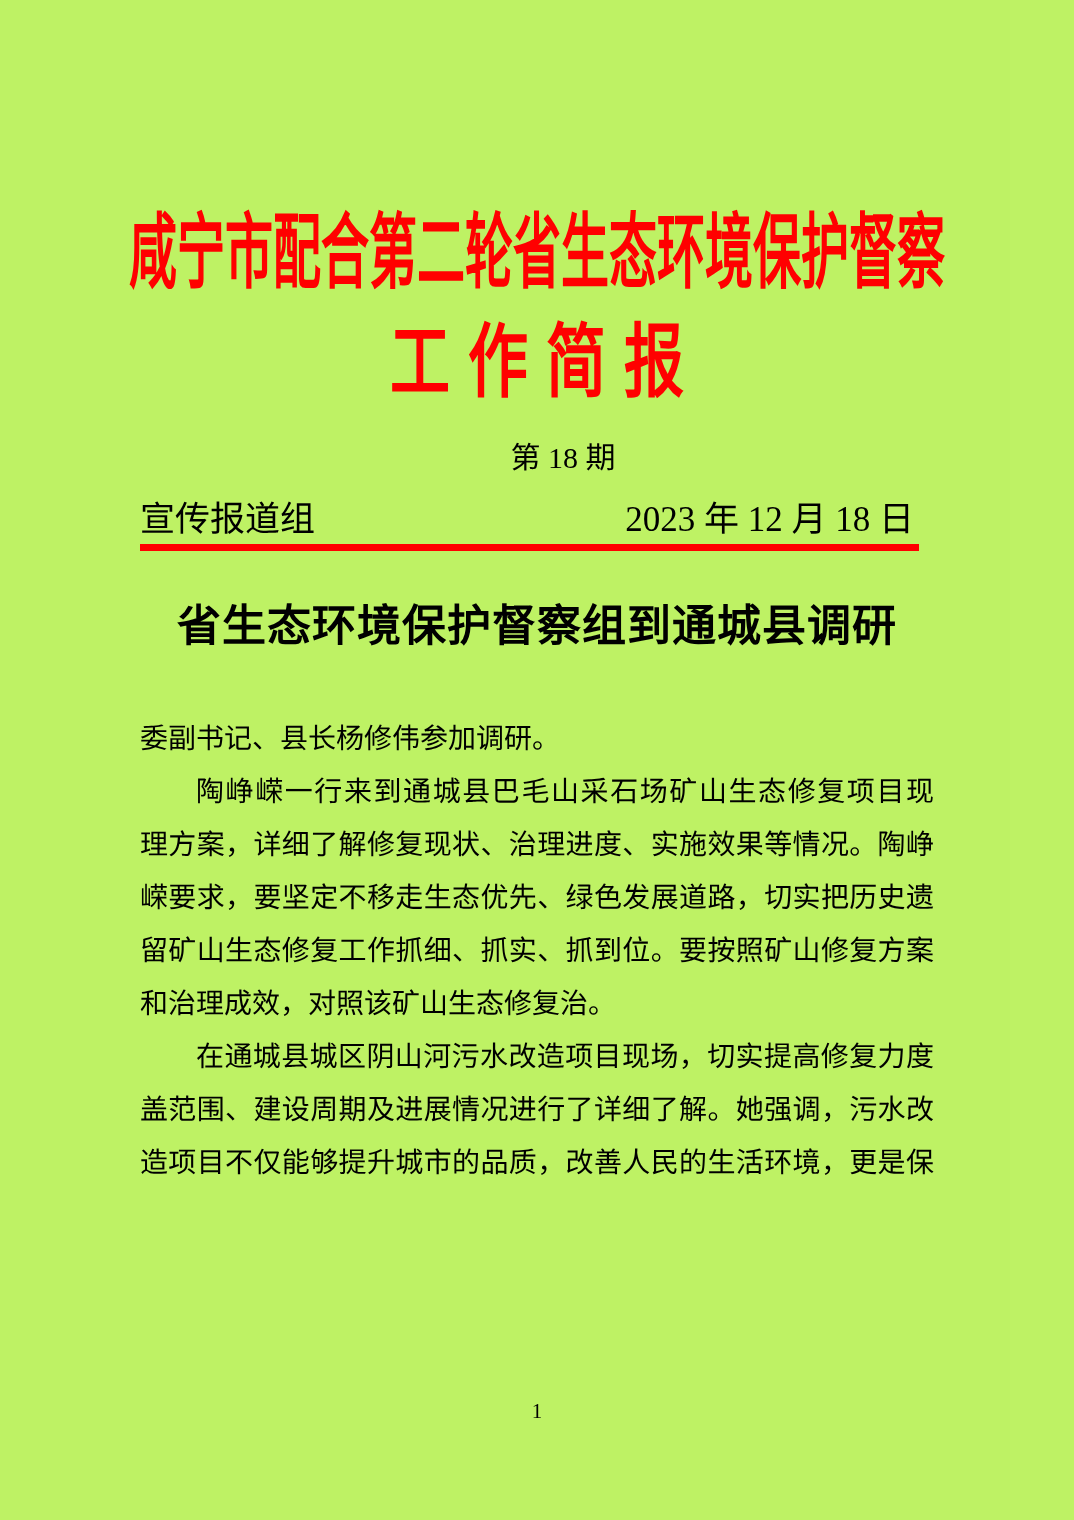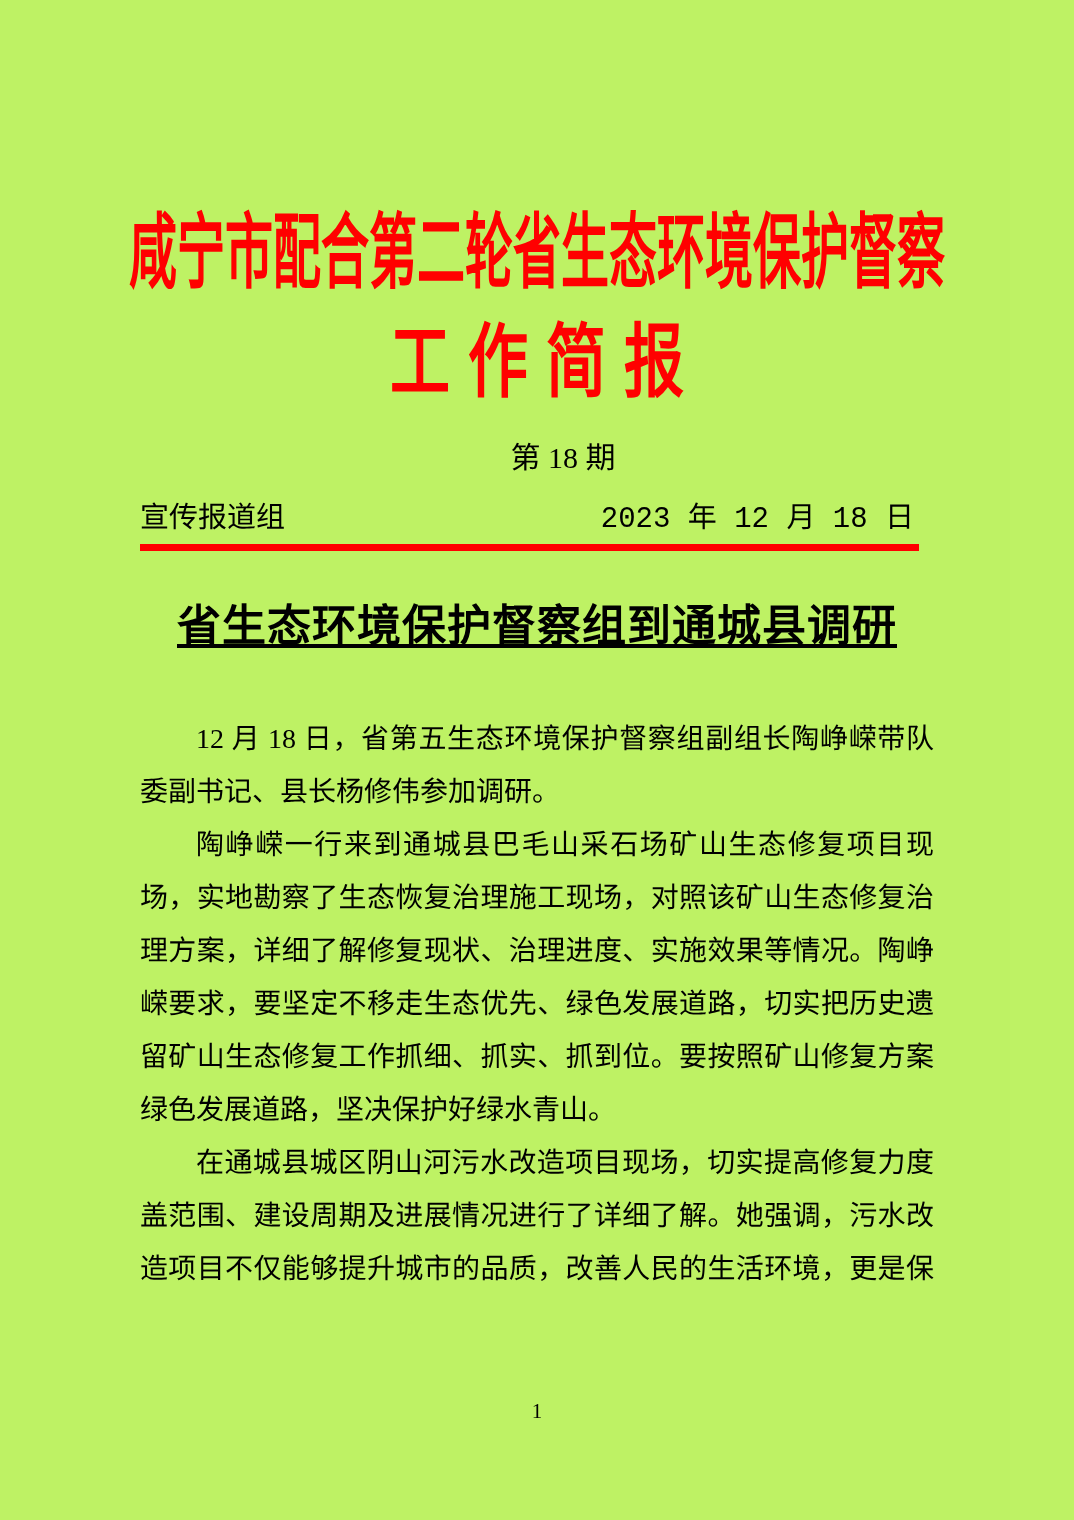--- a/index.html
+++ b/index.html
@@ -60,23 +60,22 @@
     color: #000000;
   }
   .meta-row {
     position: absolute;
     top: 501px;
     left: 140px;
     width: 774px;
     display: flex;
     justify-content: space-between;
     align-items: flex-end;
-    font-size: 29px;
+    font-size: 35px;
     line-height: 37px;
-    font-family: Liberation Mono, monospace;
   }
   .red-rule {
     position: absolute;
     top: 544px;
     left: 140px;
     width: 779px;
     height: 7px;
     background: var(--accent, #ff0000);
   }
   
@@ -85,21 +84,20 @@
     top: 598px;
     left: 0;
     width: 100%;
     margin: 0;
     text-align: center;
     font-size: 44px;
     font-weight: bold;
     line-height: 58px;
     letter-spacing: 1px;
     color: #000000;
-    text-decoration: underline;
   }
   .article-body {
     position: absolute;
     top: 712px;
     left: 140px;
     width: 794px;
   }
   .bodyline {
     font-size: 28px;
     line-height: 53px;
@@ -142,28 +140,26 @@
   <div class="meta-row">
     <span>宣传报道组</span>
     <span>2023 年 12 月 18 日</span>
   </div>
 
   <div class="red-rule"></div>
 
   <h1 class="article-title">省生态环境保护督察组到通城县调研</h1>
 
   <div class="article-body" id="article-body">
-      <div class="bodyline indent">12 月 18 日，省第五生态环境保护督察组副组长陶峥嵘带队</div>
       <div class="bodyline lastline">委副书记、县长杨修伟参加调研。</div>
       <div class="bodyline indent">陶峥嵘一行来到通城县巴毛山采石场矿山生态修复项目现</div>
-      <div class="bodyline">场，实地勘察了生态恢复治理施工现场，对照该矿山生态修复治</div>
       <div class="bodyline">理方案，详细了解修复现状、治理进度、实施效果等情况。陶峥</div>
       <div class="bodyline">嵘要求，要坚定不移走生态优先、绿色发展道路，切实把历史遗</div>
       <div class="bodyline">留矿山生态修复工作抓细、抓实、抓到位。要按照矿山修复方案</div>
-      <div class="bodyline lastline">绿色发展道路，坚决保护好绿水青山。</div>
+      <div class="bodyline lastline">和治理成效，对照该矿山生态修复治。</div>
       <div class="bodyline indent">在通城县城区阴山河污水改造项目现场，切实提高修复力度</div>
       <div class="bodyline">盖范围、建设周期及进展情况进行了详细了解。她强调，污水改</div>
       <div class="bodyline">造项目不仅能够提升城市的品质，改善人民的生活环境，更是保</div>
     </div>
 
   <div class="page-number">1</div>
 
 </div>
 
 </body></html>

